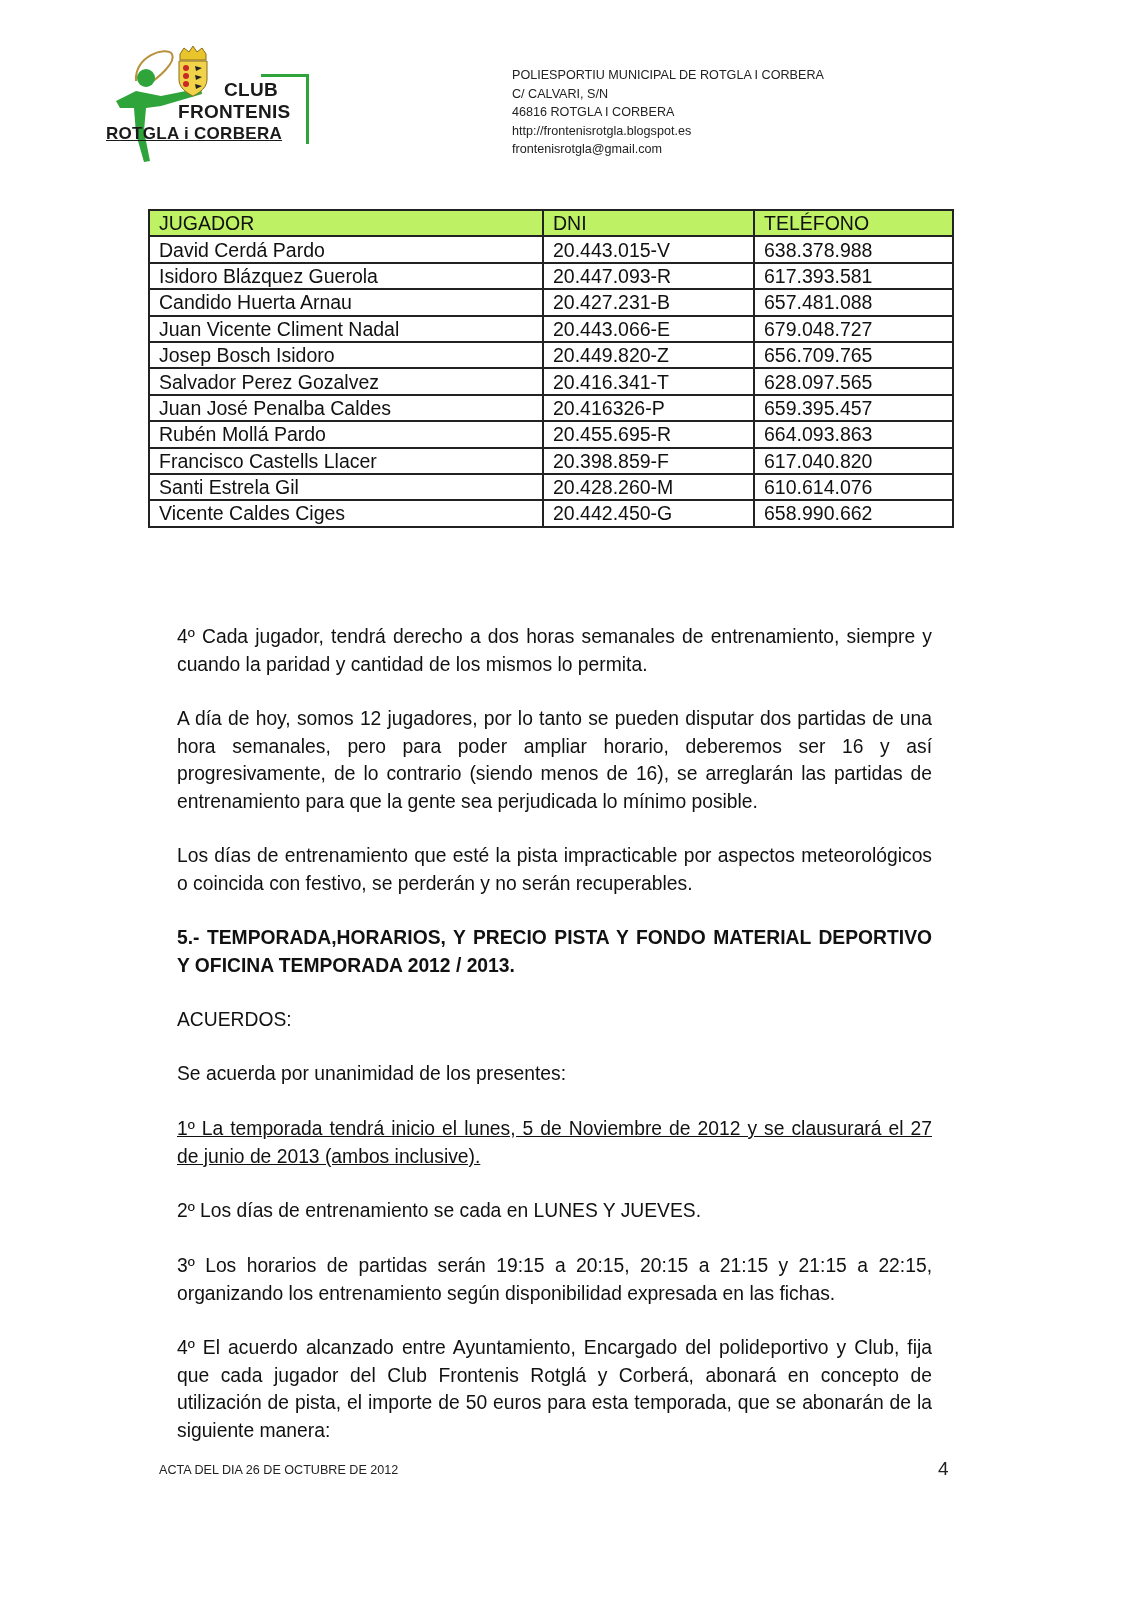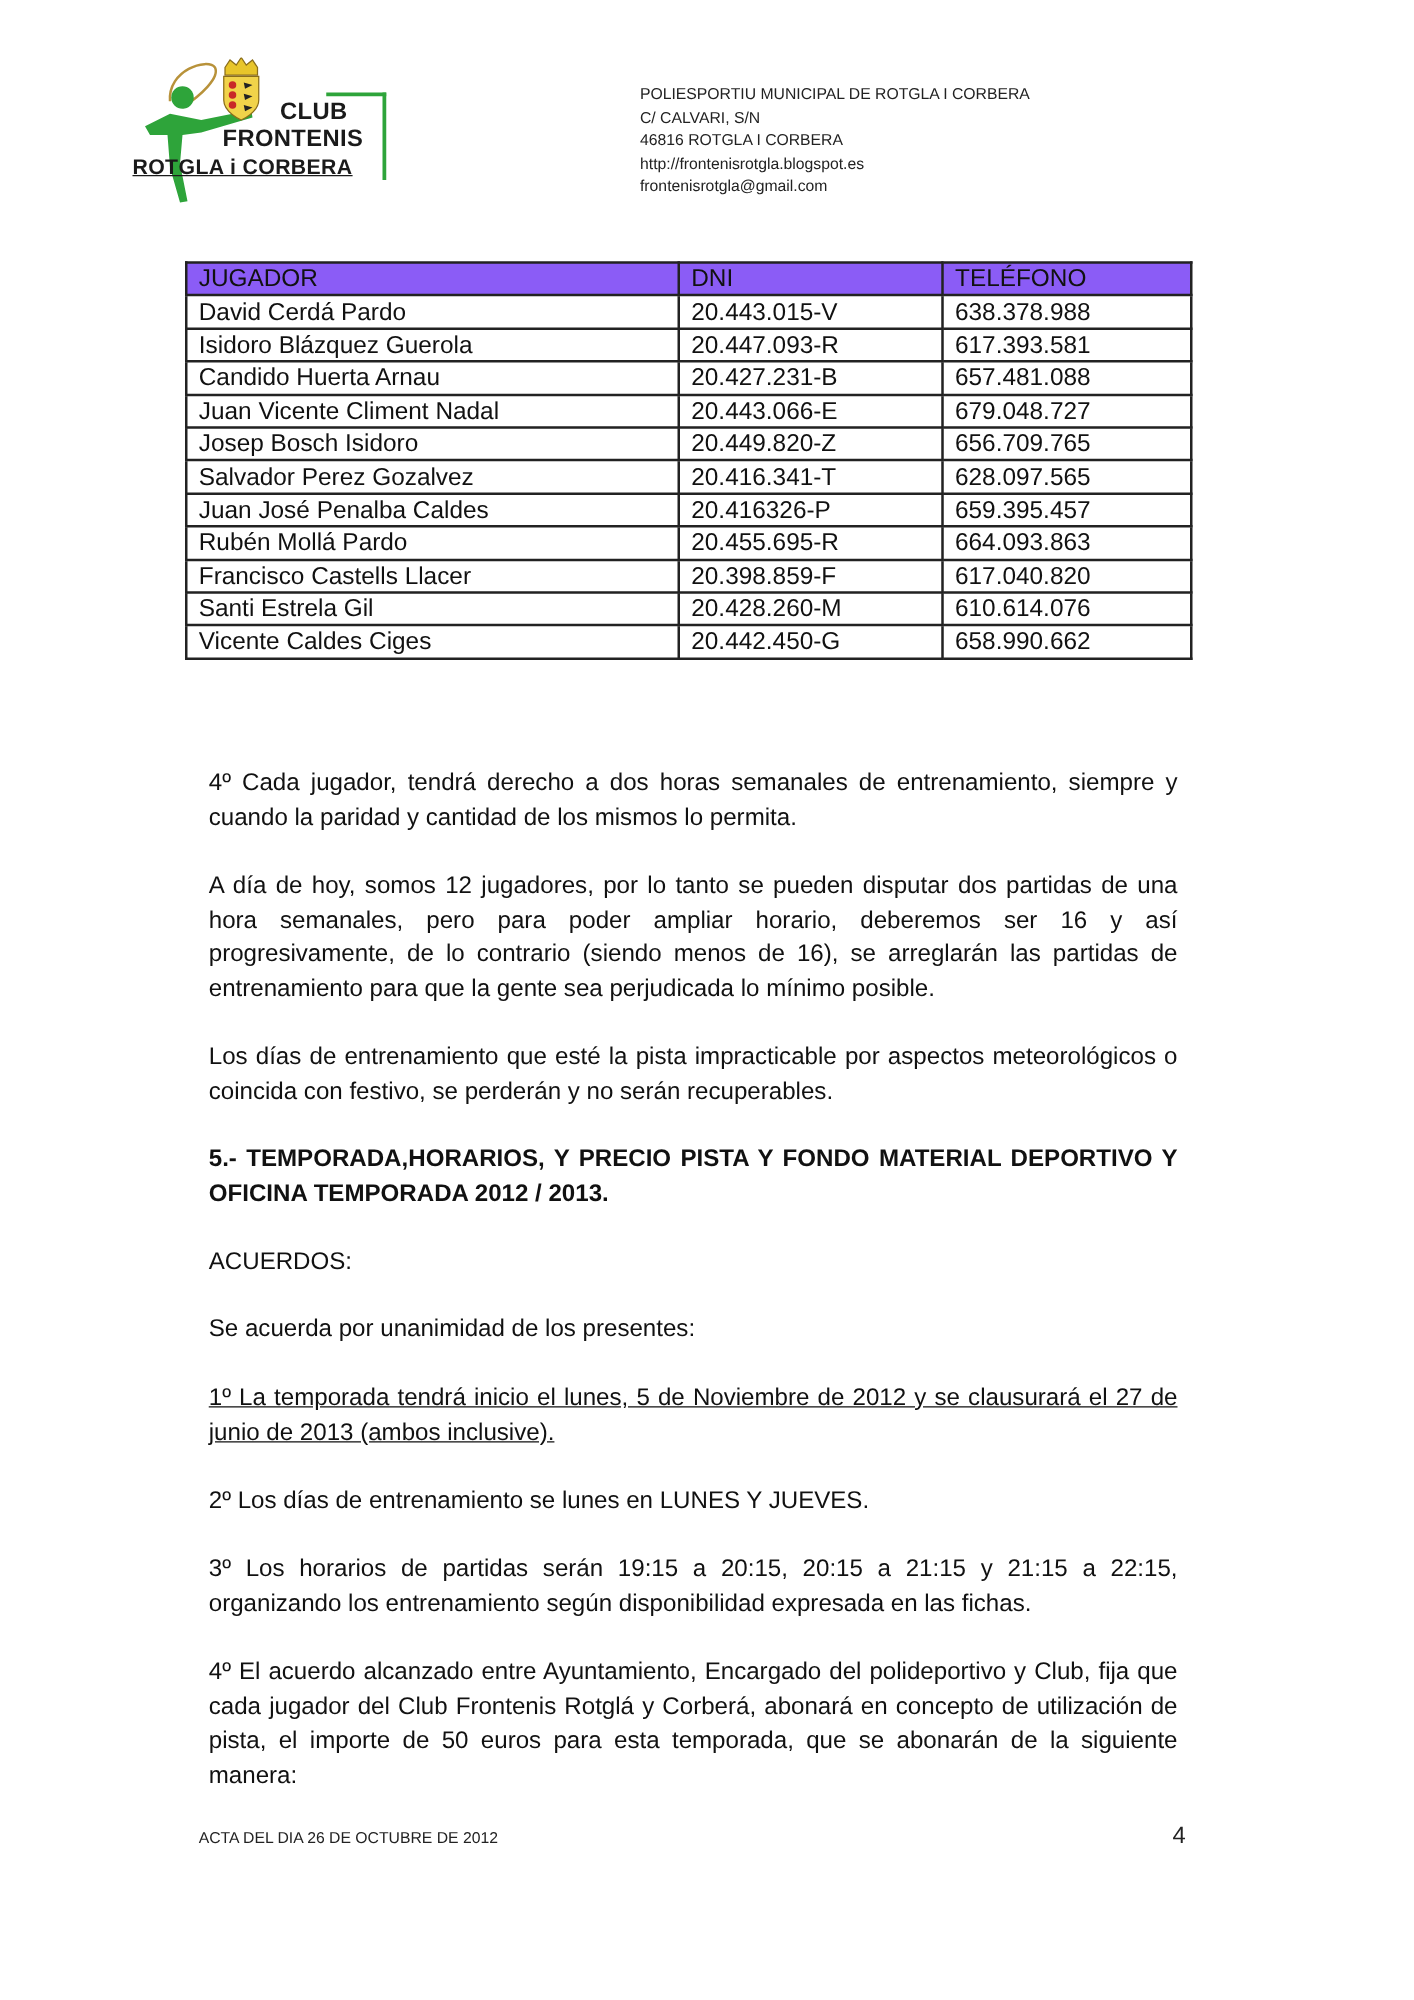--- a/index.html
+++ b/index.html
@@ -10,24 +10,24 @@
     .logo-text { position: absolute; font-family: "Liberation Sans", sans-serif; font-weight: bold; color: #1a1a1a; letter-spacing: 0.3px; }
     .lt1 { left: 118px; top: 33px; font-size: 19px; }
     .lt2 { left: 72px; top: 55px; font-size: 19px; }
     .lt3 { left: 0px; top: 78px; font-size: 17px; text-decoration: underline; }
     .logo-bar-v { position: absolute; left: 200px; top: 28px; width: 3px; height: 70px; background: #2ea43a; }
     .logo-bar-h { position: absolute; left: 155px; top: 28px; width: 48px; height: 3px; background: #2ea43a; }
     .address { position: absolute; left: 488px; top: 66px; font-size: 12.6px; line-height: 18.6px; color: #222; }
     .address div { white-space: nowrap; margin-left: 24px; }
     table.players { position: absolute; left: 148px; top: 209px; width: 806px; border-collapse: collapse; font-size: 19.5px; }
     table.players td, table.players th { border: 2px solid #222; padding: 0 0 0 9px; height: 24.4px; line-height: 24px; text-align: left; font-weight: normal; white-space: nowrap; }
-    table.players th { background: #8b5cf6; }
+    table.players th { background: #bef264; }
     .c1 { width: 383px; } .c2 { width: 200px; }
     .body-text { position: absolute; left: 159px; width: 791px; font-size: 19.3px; line-height: 27.5px; text-align: justify; }
-    .body-text p { margin: 8px; }
+    .body-text p { margin: 18px; }
     .bold { font-weight: bold; }
     .footer { position: absolute; left: 159px; top: 1463px; font-size: 12.6px; color: #222; }
     .pagenum { position: absolute; left: 938px; top: 1458px; font-size: 19px; color: #222; }
   </style>
 </head>
 <body>
 
 <div class="logo">
   <svg width="110" height="118" viewBox="0 0 110 118">
     <path d="M30 35 C 28 10, 60 0, 66 8 C 70 16, 55 30, 40 40" fill="none" stroke="#b8923a" stroke-width="2"></path>
@@ -139,21 +139,21 @@
 <div class="body-text" style="top:988px;">
   <p>ACUERDOS:</p>
 </div>
 <div class="body-text" style="top:1042px;">
   <p>Se acuerda por unanimidad de los presentes:</p>
 </div>
 <div class="body-text" style="top:1097px;text-decoration:underline;">
   <p>1º La temporada tendrá inicio el lunes, 5 de Noviembre de 2012 y se clausurará el 27 de junio de 2013 (ambos inclusive).</p>
 </div>
 <div class="body-text" style="top:1179px;">
-  <p>2º Los días de entrenamiento se lunes en LUNES Y JUEVES.</p>
+  <p>2º Los días de entrenamiento se cada en LUNES Y JUEVES.</p>
 </div>
 <div class="body-text" style="top:1234px;">
   <p>3º Los horarios de partidas serán 19:15 a 20:15, 20:15 a 21:15 y 21:15 a 22:15, organizando los entrenamiento según disponibilidad expresada en las fichas.</p>
 </div>
 <div class="body-text" style="top:1316px;">
   <p>4º El acuerdo alcanzado entre Ayuntamiento, Encargado del polideportivo y Club, fija que cada jugador del Club Frontenis Rotglá y Corberá, abonará en concepto de utilización de pista, el importe de 50 euros para esta temporada, que se abonarán de la siguiente manera:</p>
 </div>
 
 <div class="footer">ACTA DEL DIA 26 DE OCTUBRE DE 2012</div>
 <div class="pagenum">4</div>

